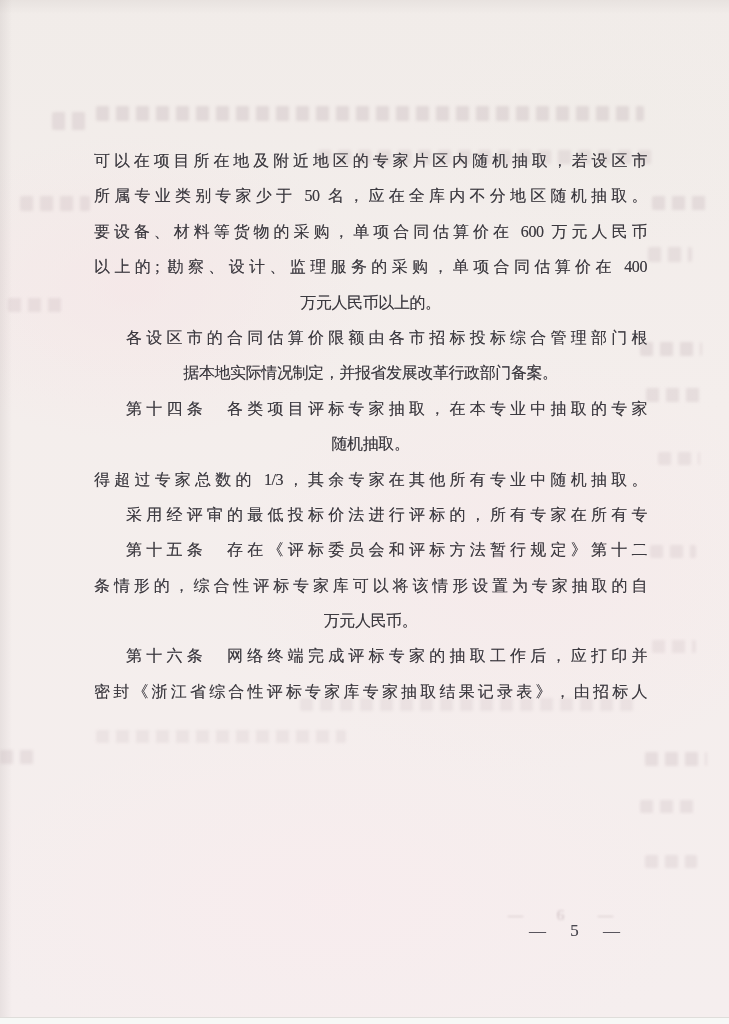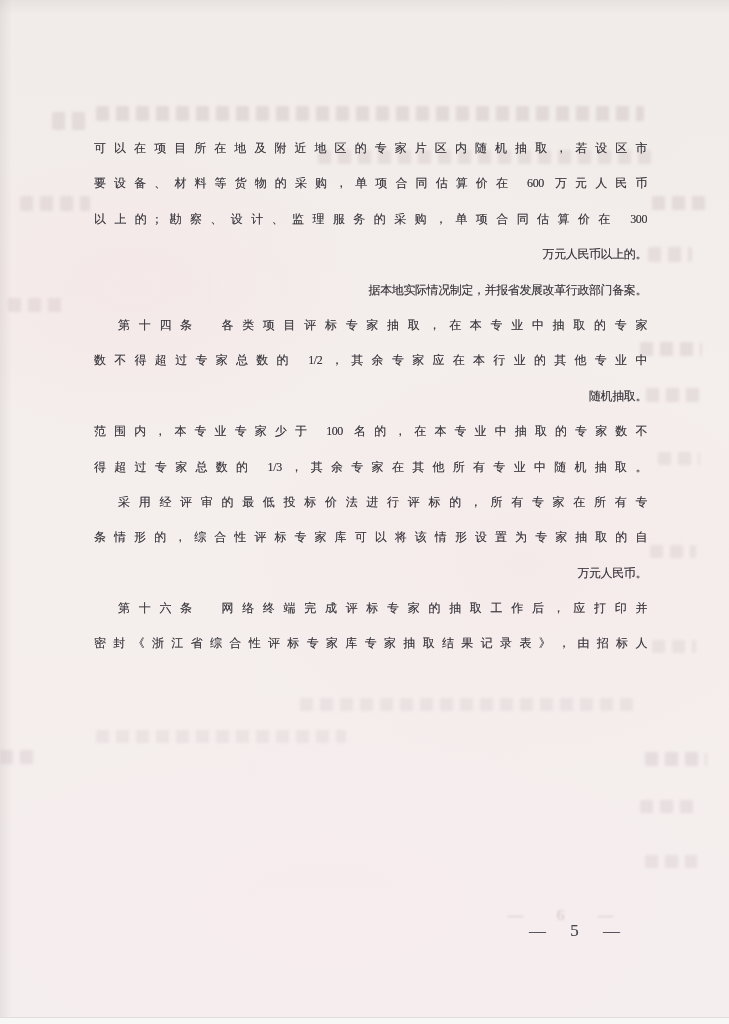--- a/index.html
+++ b/index.html
@@ -30,31 +30,31 @@
     background: linear-gradient(180deg, rgba(190,183,180,0.18), rgba(190,183,180,0));
   }
   .edge-bottom {
     position: absolute; left: 0; bottom: 0; right: 0; height: 6px;
     background: #f7f8f6;
     border-top: 1px solid rgba(160,150,148,0.28);
   }
   
   .doc {
     position: absolute;
-    left: 94px; top: 131px;
+    left: 94px; top: 143px;
     width: 553px;
     color: #3c3a40;
-    font-size: 12px;
+    font-size: 16px;
     letter-spacing: -0.4px;
     text-shadow: 0 0 0.6px rgba(58,54,62,0.55);
   }
   .line {
     height: 35.4px;
     line-height: 35.4px;
-    text-align: right;
+    text-align: center;
   }
   .jf { text-align: justify; text-align-last: justify; }
   .in { text-indent: 2em; }
   
   .pagenum {
     position: absolute;
     left: 529px; top: 921px;
     font-size: 17px;
     color: #4a4850;
     letter-spacing: 2px;
@@ -103,30 +103,31 @@
       <div class="smudge" style="left: 300px; top: 698px; width: 340px; height: 13px; opacity: 0.3;"></div>
       <div class="smudge" style="left: 96px; top: 730px; width: 250px; height: 13px; opacity: 0.28;"></div>
       <div class="smudge" style="left: 0px; top: 750px; width: 40px; height: 14px; opacity: 0.4;"></div>
       <div class="smudge" style="left: 645px; top: 752px; width: 62px; height: 14px; opacity: 0.42;"></div>
       <div class="smudge" style="left: 640px; top: 800px; width: 60px; height: 13px; opacity: 0.38;"></div>
       <div class="smudge" style="left: 645px; top: 855px; width: 52px; height: 13px; opacity: 0.35;"></div>
     </div>
 
   <div class="doc">
     <div class="line jf">可以在项目所在地及附近地区的专家片区内随机抽取，若设区市</div>
+    <div class="line jf">所属专业类别专家少于 50 名，应在全库内不分地区随机抽取。</div>
     <div class="line jf">要设备、材料等货物的采购，单项合同估算价在 600 万元人民币</div>
-    <div class="line jf">以上的; 勘察、设计、监理服务的采购，单项合同估算价在 300</div>
+    <div class="line jf">以上的; 勘察、设计、监理服务的采购，单项合同估算价在 400</div>
     <div class="line">万元人民币以上的。</div>
+    <div class="line in jf">各设区市的合同估算价限额由各市招标投标综合管理部门根</div>
     <div class="line">据本地实际情况制定，并报省发展改革行政部门备案。</div>
     <div class="line in jf">第十四条　各类项目评标专家抽取，在本专业中抽取的专家</div>
-    <div class="line jf">数不得超过专家总数的 1/2，其余专家应在本行业的其他专业中</div>
     <div class="line">随机抽取。</div>
-    <div class="line jf">范围内，本专业专家少于 100 名的，在本专业中抽取的专家数不</div>
     <div class="line jf">得超过专家总数的 1/3，其余专家在其他所有专业中随机抽取。</div>
     <div class="line in jf">采用经评审的最低投标价法进行评标的，所有专家在所有专</div>
+    <div class="line in jf">第十五条　存在《评标委员会和评标方法暂行规定》第十二</div>
     <div class="line jf">条情形的，综合性评标专家库可以将该情形设置为专家抽取的自</div>
     <div class="line">万元人民币。</div>
     <div class="line in jf">第十六条　网络终端完成评标专家的抽取工作后，应打印并</div>
     <div class="line jf">密封《浙江省综合性评标专家库专家抽取结果记录表》，由招标人</div>
   </div>
 
   <div class="pagenum-bleed">— 6 —</div>
   <div class="pagenum">— 5 —</div>
 
   <div class="edge-bottom"></div>

